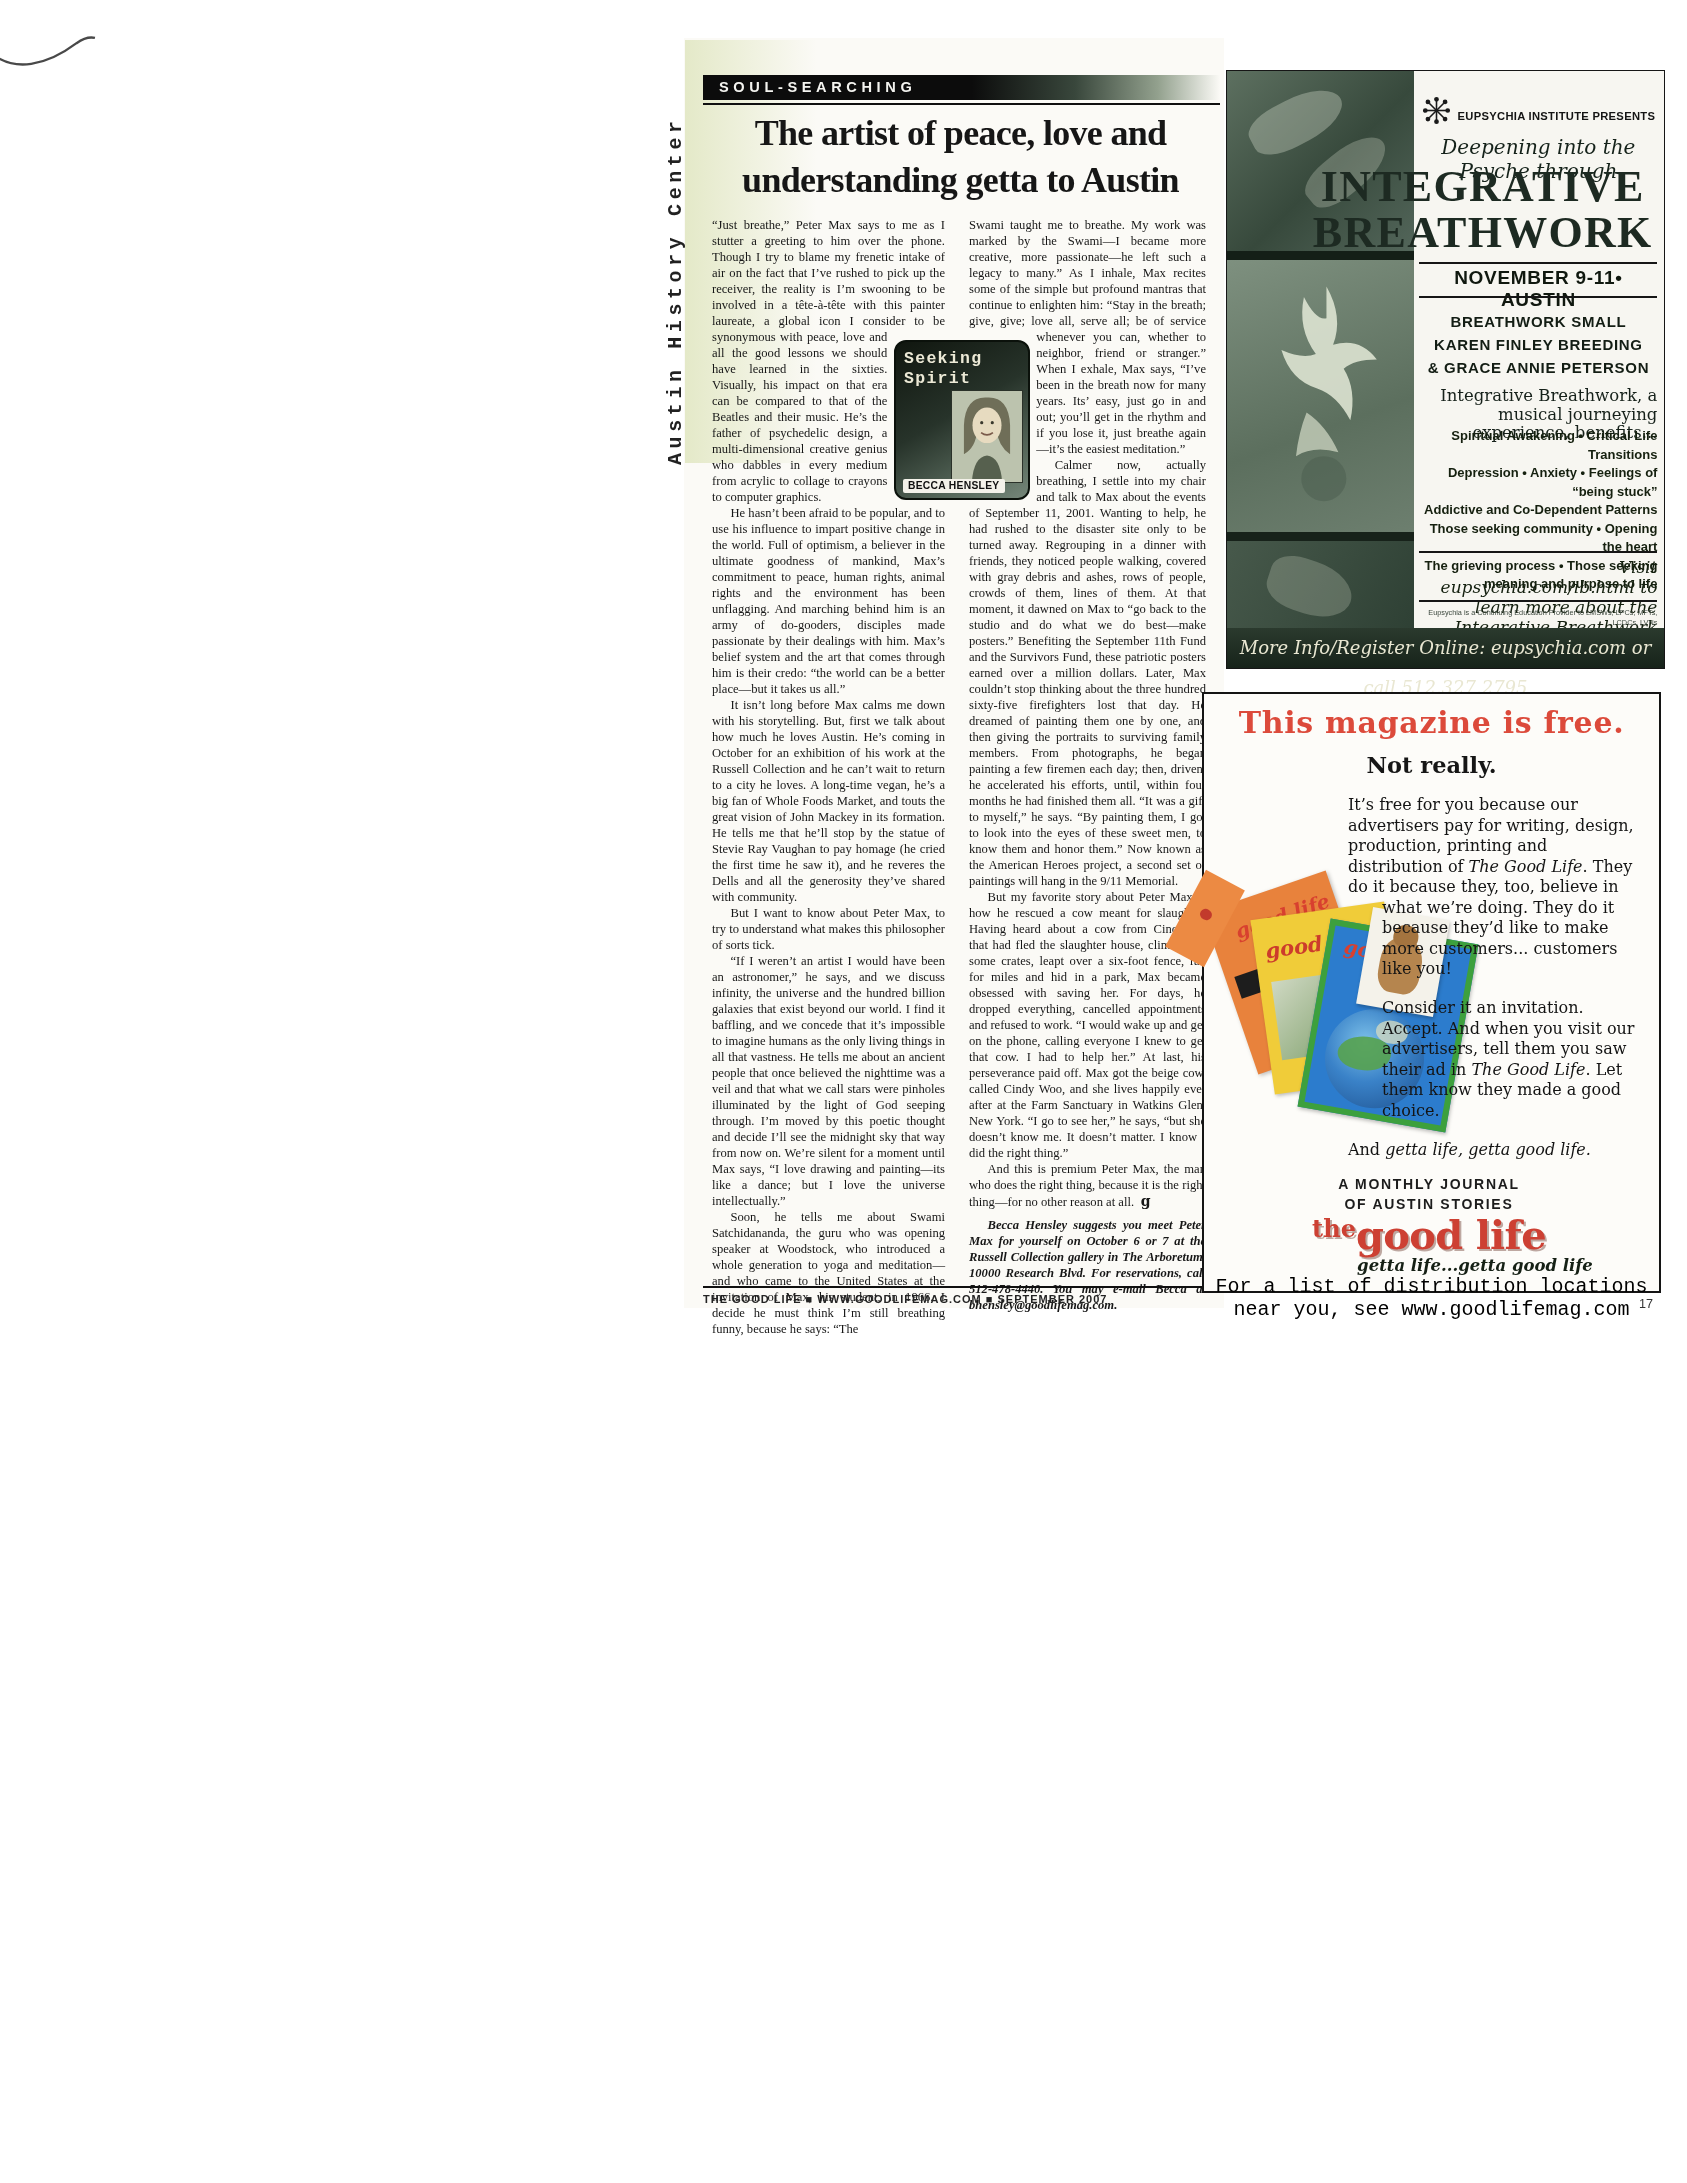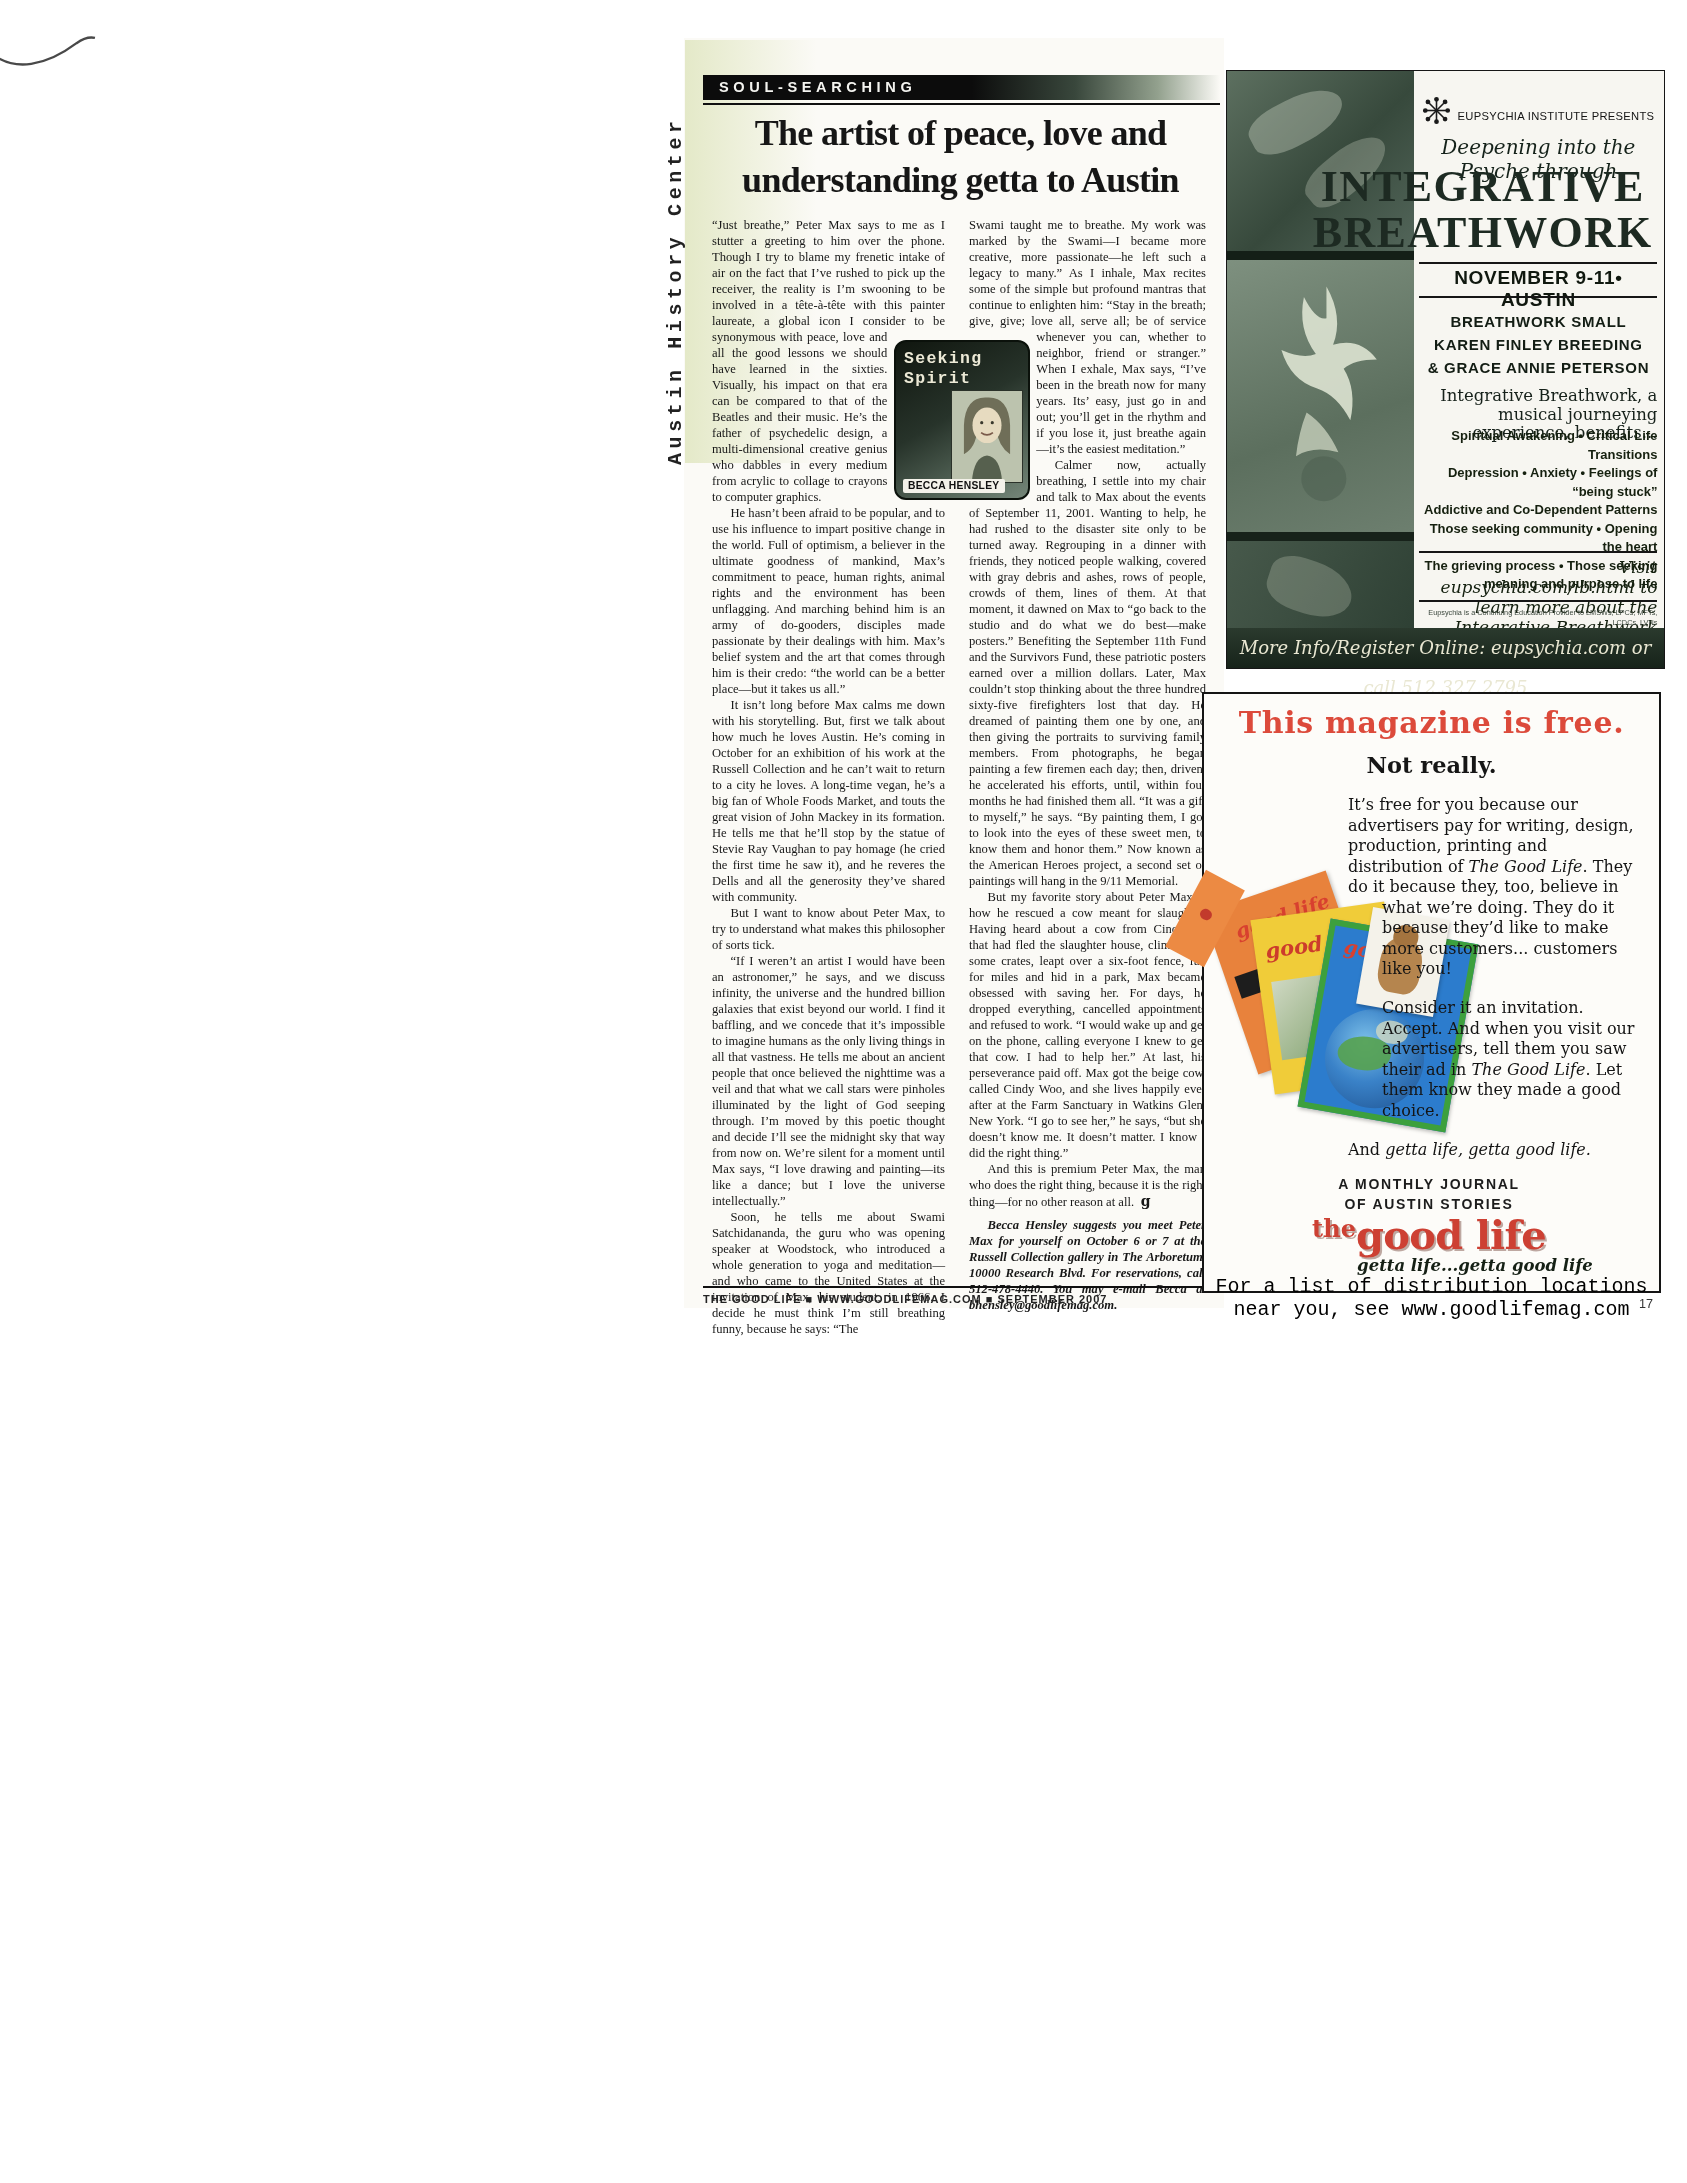--- a/index.html
+++ b/index.html
@@ -65,21 +65,21 @@
     background:linear-gradient(135deg,#5d7060 0%,#37493c 55%,#53665a 100%); }
   .bw-hand { position:absolute; background:rgba(205,214,196,.38); border-radius:40% 60% 55% 45%; }
   .bw-div1 { position:absolute; left:0; top:180px; width:100%; height:8.6px; background:#141f17; }
   .bw-seg2 { position:absolute; left:0; top:189px; width:100%; height:273px;
     background:linear-gradient(160deg,#7e907f 0%,#5c6f5e 60%,#6d7f6f 100%); }
   .bw-div2 { position:absolute; left:0; top:461px; width:100%; height:8.6px; background:#17221a; }
   .bw-seg3 { position:absolute; left:0; top:470px; width:100%; height:90px;
     background:linear-gradient(120deg,#47594b,#2e4034); }
   .bw-panel { position:absolute; left:187px; top:0; right:0; bottom:40px; }
   .bw-logo-row { position:absolute; left:8px; top:25px; width:236px; display:flex; align-items:center; gap:6.6px; }
-  .bw-presents { font-family:"Liberation Sans",sans-serif; font-weight:normal; font-size:11.2px;
+  .bw-presents { font-family:"Liberation Sans",sans-serif; font-weight:bold; font-size:11.2px;
     letter-spacing:0.3px; color:#141414;margin-top:10px; }
   .bw-script { position:absolute; right:6.6px; top:64px; width:238px; text-align:center;
     font-family:"DejaVu Serif",serif; font-style:italic; font-size:20px; color:#15221a; }
   .bw-title { position:absolute; left:-106px; right:6.6px; top:93px; text-align:center;
     font-size:44px; line-height:46px; font-weight:600; letter-spacing:1.3px; color:#1d2a22;
     font-family:"Liberation Serif",serif; }
   .bw-rule { position:absolute; right:6.6px; width:238px; height:2px; background:#161616; }
   .bw-date { position:absolute; right:6.6px; top:196px; width:238px; text-align:center;
     font-family:"Liberation Sans",sans-serif; font-weight:bold; font-size:19px; letter-spacing:0.7px; color:#10180f; }
   .bw-names { position:absolute; right:6.6px; top:239px; width:238px; text-align:center;

